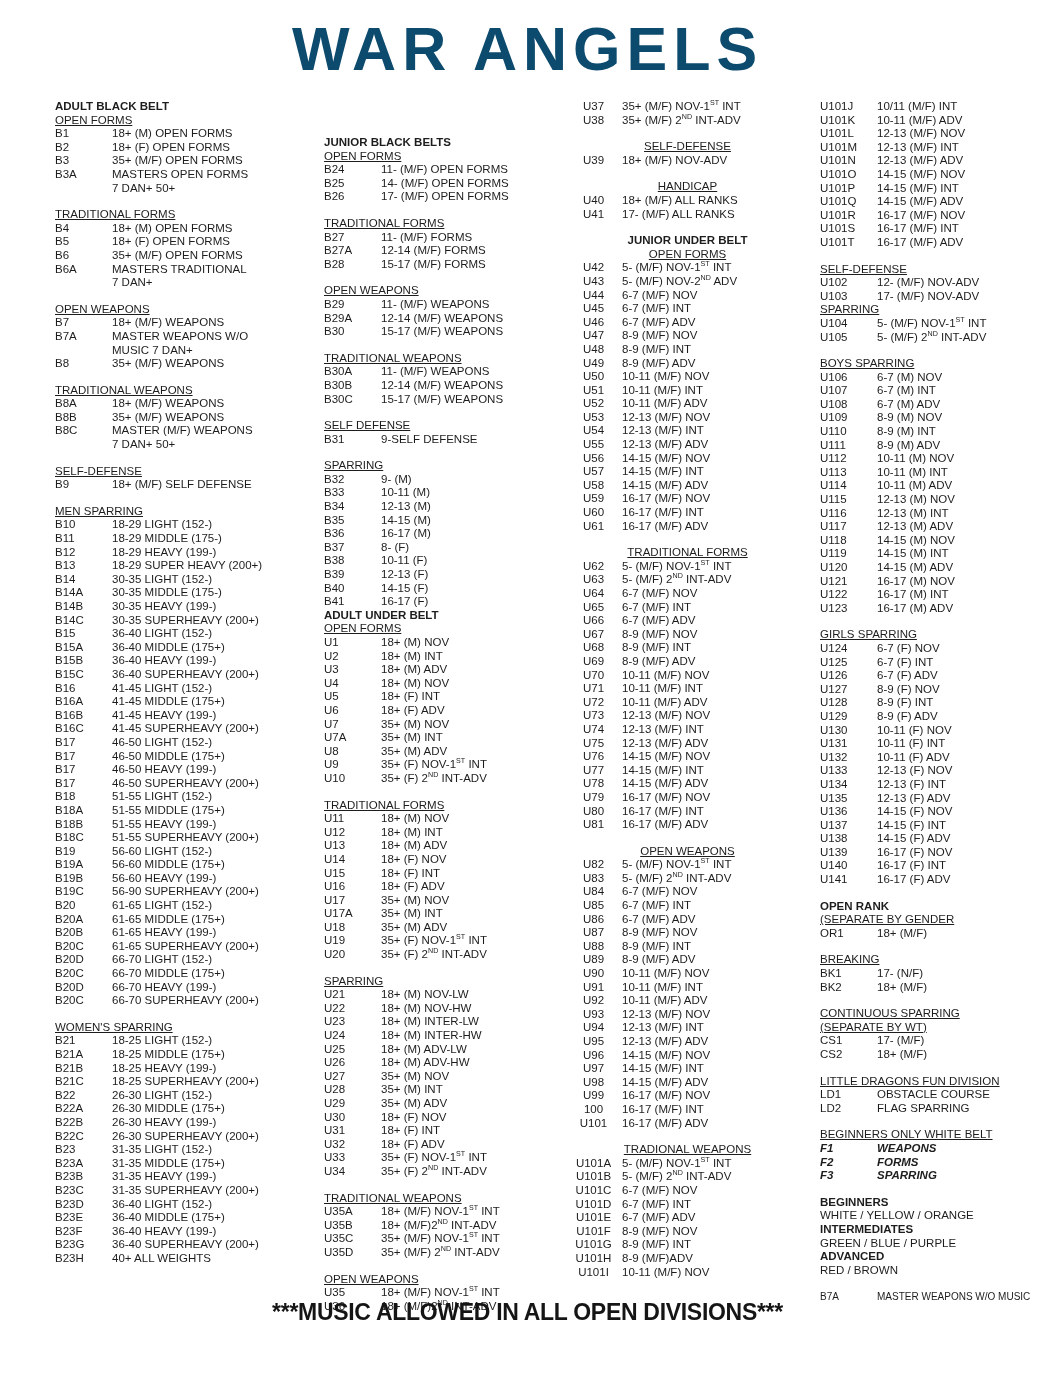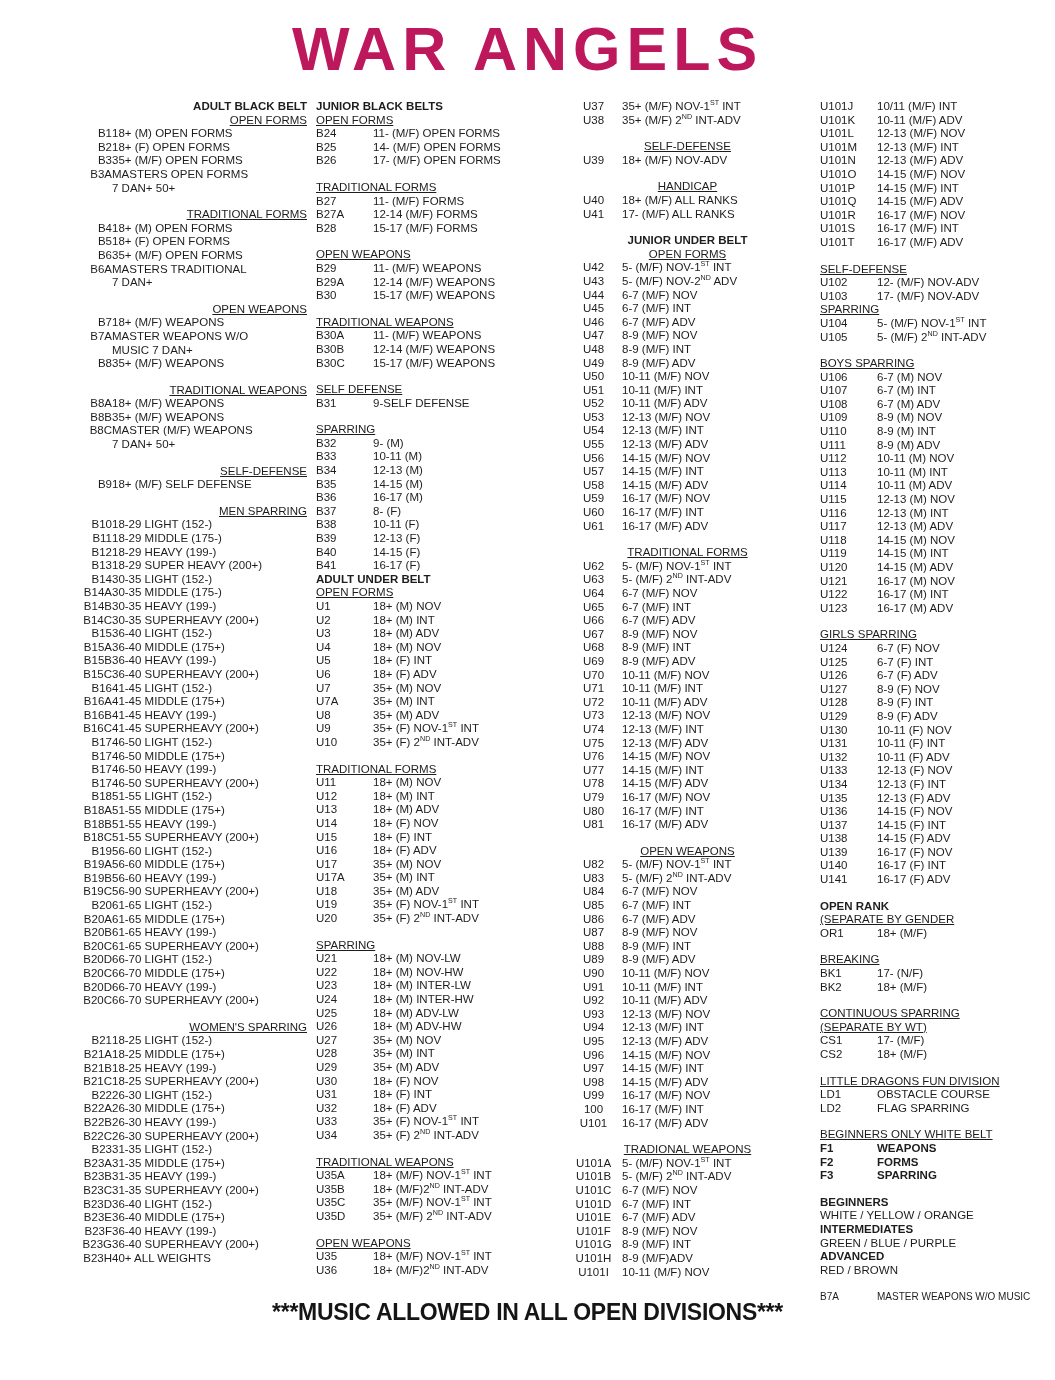--- a/index.html
+++ b/index.html
@@ -15,44 +15,44 @@
   .title{
     position:absolute;top:14px;left:0;width:100%;
     text-align:center;
     font-size:61px;font-weight:700;letter-spacing:6px;
   }
   .col{
     position:absolute;top:100px;
     font-size:11.5px;line-height:13.6px;
     white-space:nowrap;
   }
-  #col1{left:55px;width:252px;text-align:right;}
-  #col2{left:316px;width:250px;}
+  #col1{left:55px;width:252px;}
+  #col2{left:324px;width:250px;margin-top:36px;}
   #col3{left:565px;width:245px;text-align:center;}
   #col4{left:820px;width:232px;}
   .h.u{text-decoration:underline;}
   .h.b{font-weight:700;}
   .h.bu{font-weight:400;text-decoration:underline;}
   .row{display:flex;}
   .row .code{width:57px;flex:none;}
-  .row.bold{font-weight:700;}
+  .row.bold{font-weight:700;font-style:italic;}
   .row.small{font-size:10px;}
   .gap{height:13px;}
   sup{font-size:62%;vertical-align:super;line-height:0;}
   .footer{
     position:absolute;top:1299px;left:0;width:100%;
     text-align:center;font-weight:700;color:#151515;
   }
   .fline{font-size:23px;line-height:27px;letter-spacing:-0.3px;}
 </style>
 </head>
 <body>
 
 <div class="page">
-  <div class="title" style="color: #be185d;">WAR ANGELS</div>
+  <div class="title" style="color: #0c4a6e;">WAR ANGELS</div>
   <div id="col1" class="col">
       <div class="h b">ADULT BLACK BELT</div>
       <div class="h u">OPEN FORMS</div>
       <div class="row">
         <span class="code">B1</span>
         <span class="lbl">18+ (M) OPEN FORMS</span>
       </div>
       <div class="row">
         <span class="code">B2</span>
         <span class="lbl">18+ (F) OPEN FORMS</span>

